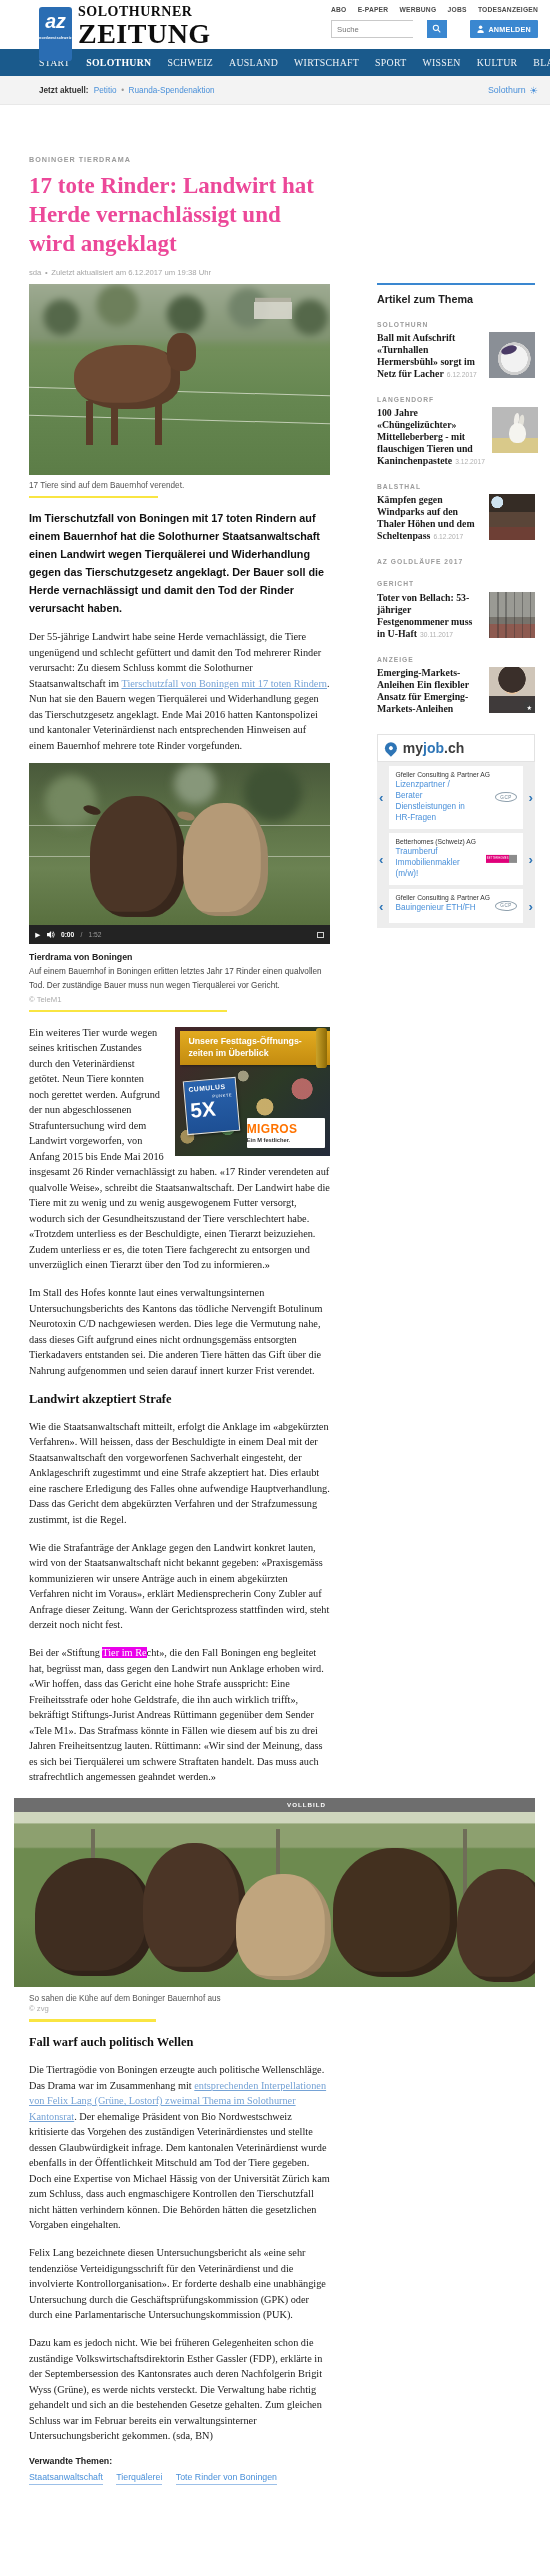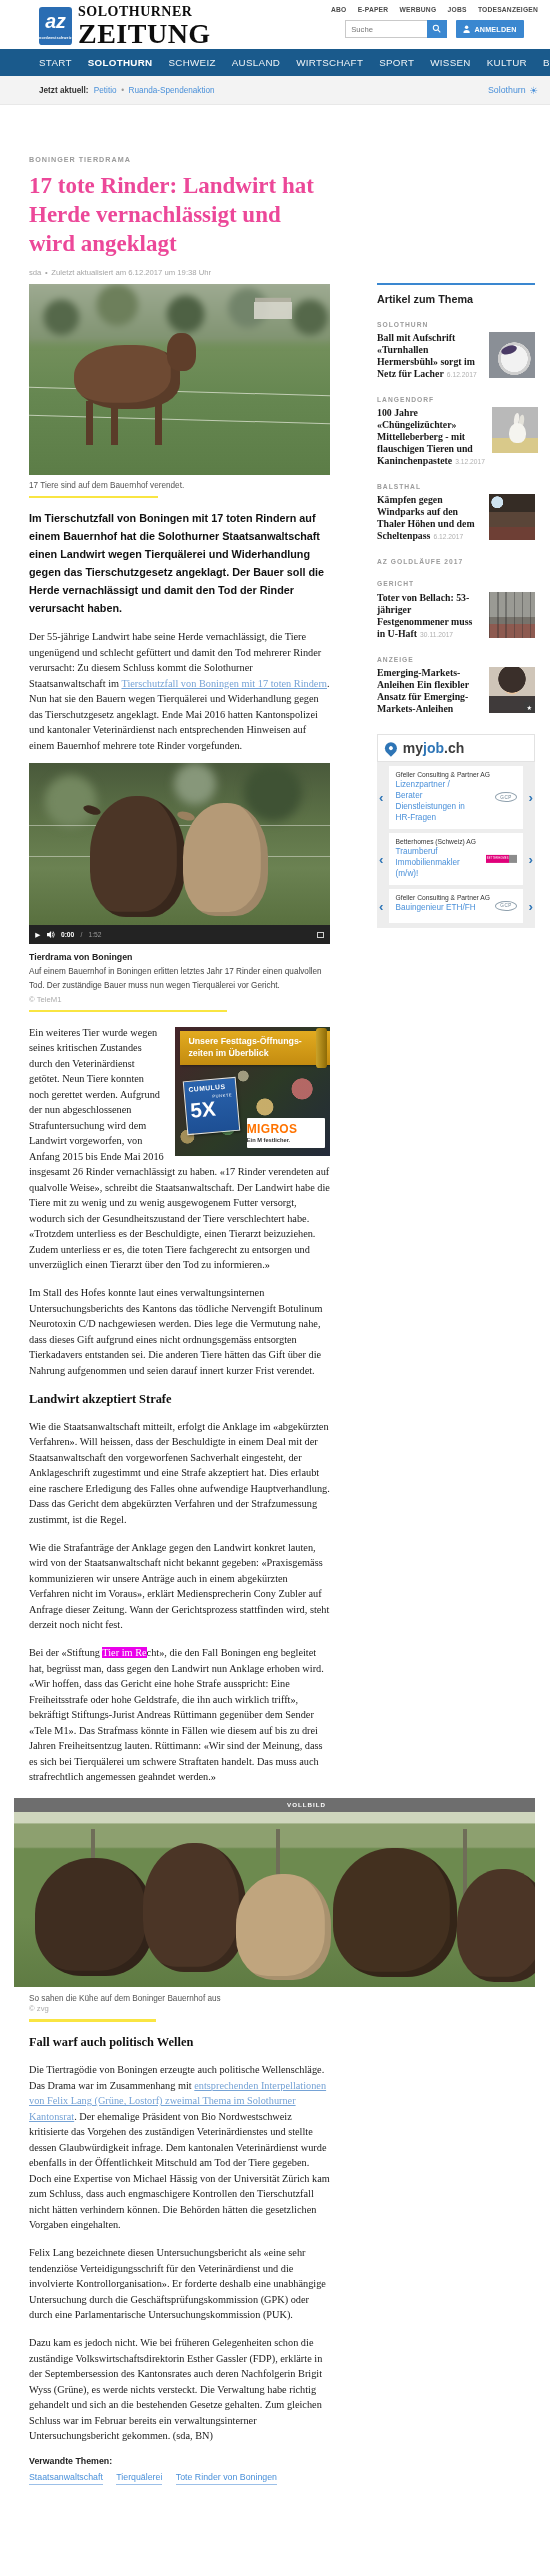--- a/index.html
+++ b/index.html
@@ -5,41 +5,41 @@
   * { box-sizing: border-box; margin: 0; padding: 0; }
   html,body { width:551px; }
   body {
     height:2622px; overflow:hidden; background:#fff; position:relative;
     font-family:"Liberation Sans", sans-serif; color:#1a1a1a;
   }
   a { text-decoration:none; cursor:pointer; }
 
   
   .hdr { height:49px; position:relative; background:#fff; }
-  .logo-box { position:absolute; left:39px; top:7.2px; width:33px; height:38px;
+  .logo-box { position:absolute; left:39px; top:7.2px; width:33px; height:54px;
     background:#2a6db3; border-radius:3.1px; color:#fff; text-align:center; }
   .logo-az { font-size:19.6px; font-weight:bold; font-style:italic; line-height:29px; font-family:"Liberation Sans",sans-serif; }
   .logo-sub { font-size:3.6px; letter-spacing:0.2px; font-weight:bold; }
   .masthead { position:absolute; left:78px; top:5.2px; color:#0d0d0d; font-family:"Liberation Serif", serif; }
   .mast1 { font-size:14px; font-weight:bold; letter-spacing:0.5px; line-height:14.4px; }
   .mast2 { font-size:28px; font-weight:bold; letter-spacing:0.5px; line-height:27px; }
   .hdr-right { position:absolute; right:13px; top:6.2px; text-align:right; }
   .top-links { display:flex; justify-content:flex-end; gap:11.3px; }
   .top-link { font-size:6.7px; font-weight:bold; color:#4a4a4a; letter-spacing:0.2px; }
-  .search-row { margin-top:6.7px; display:flex; align-items:center; justify-content:center; }
+  .search-row { margin-top:6.7px; display:flex; align-items:center; justify-content:space-between; }
   .search-input { width:82px; height:18.5px; border:0.5px solid #c9c9c9; border-right:none;
     padding:0 5.2px; font-size:7.7px; color:#666; outline:none; font-family:"Liberation Sans",sans-serif; }
   .search-btn { width:19.6px; height:18.5px; background:#3a87d0; border:none; display:flex;
     align-items:center; justify-content:center; cursor:pointer; }
   .login-btn { margin-left:9.3px; height:18.5px; background:#3a87d0; color:#fff; border:none;
     font-size:7.2px; font-weight:bold; letter-spacing:0.2px; padding:0 7.2px; border-radius:1px;
     display:flex; align-items:center; gap:4.1px; cursor:pointer; }
 
   
-  .nav { height:27px; background:#1a5a8c; display:flex; align-items:center; padding-left:39px; gap:16px; }
+  .nav { height:27px; background:#1a5a8c; display:flex; align-items:center; padding-left:39px; gap:16px;font-family:Liberation Serif, serif; }
   .nav-item { color:rgba(255,255,255,.93); font-size:9.8px; font-weight:normal; letter-spacing:0.3px; }
   .nav-item.active { font-weight:bold; color:#fff; }
 
   
   .subbar { height:29px; background:#f3f3f3; display:flex; align-items:center;
     padding:0 13px 0 39px; font-size:8.2px; border-bottom:0.5px solid #e8e8e8; }
   .subbar-label { font-weight:bold; color:#333; margin-right:5.2px; }
   .subbar a { color:#4a90d9; }
   .subbar .sep { color:#9a9a9a; margin:0 4.6px; }
   .weather { margin-left:auto; color:#4a90d9; display:flex; align-items:center; gap:3.6px; font-size:8.8px; }

